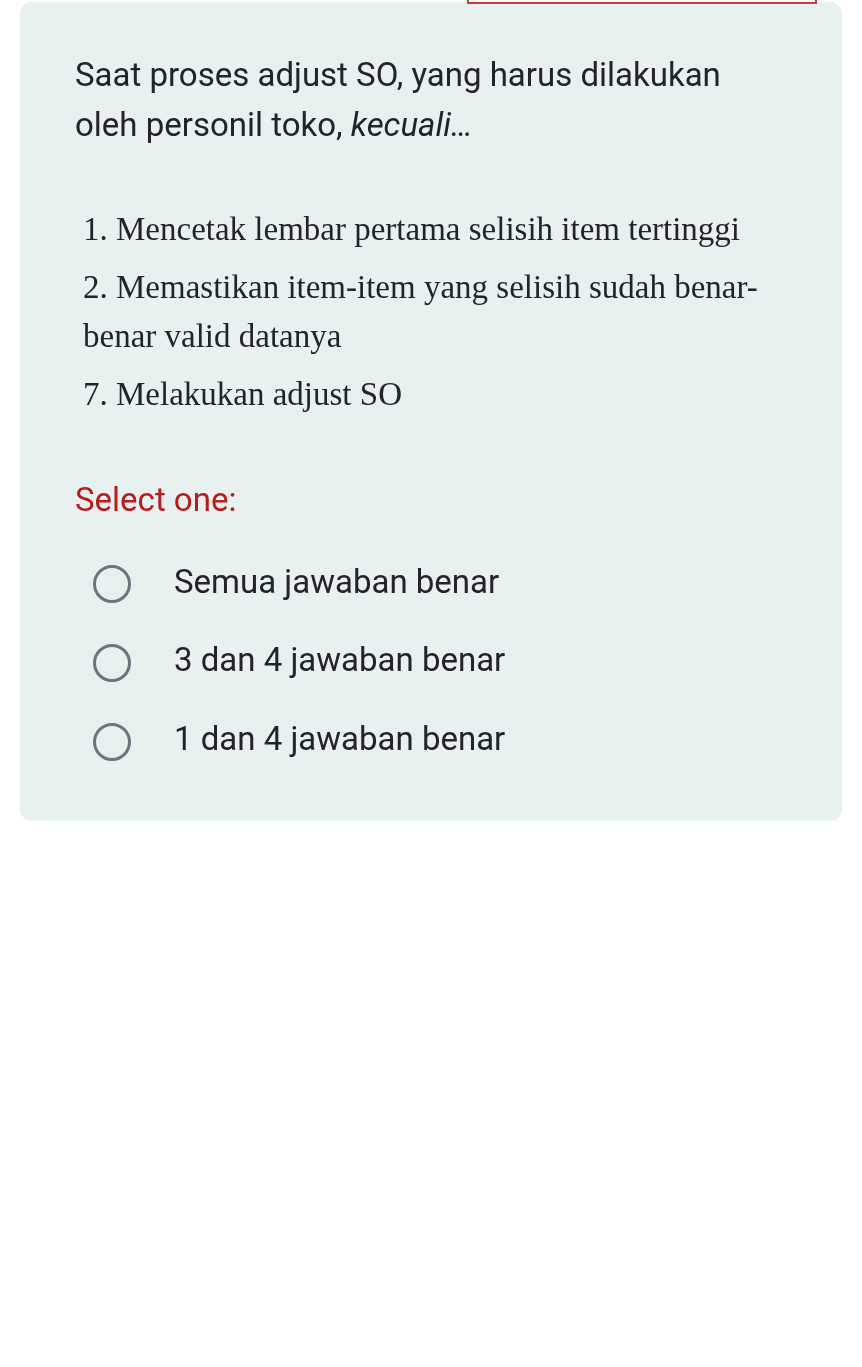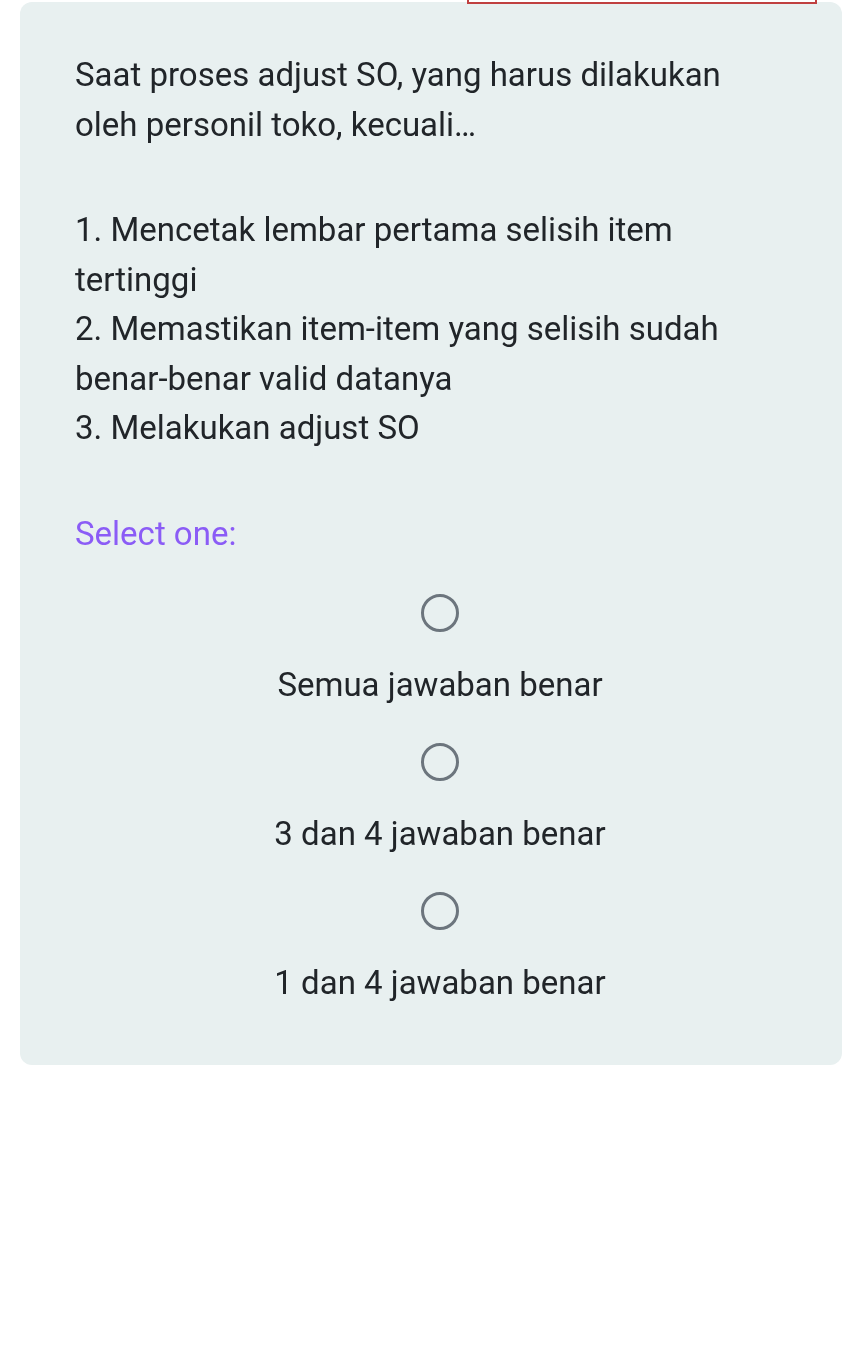--- a/index.html
+++ b/index.html
@@ -31,48 +31,49 @@
       border-left: 2px solid #c04040;
       border-right: 2px solid #c04040;
     }
     .question-intro {
       font-size: 33px;
       line-height: 1.5;
       color: #212529;
       margin-bottom: 56px;
     }
     .question-intro .italic {
+      font-style: italic;
     }
     .question-items {
       font-size: 33px;
       line-height: 1.5;
       color: #212529;
       margin-bottom: 56px;
     }
     .question-items p {
-      margin: 0;
+      margin: 8px;
+      font-family: Liberation Serif, serif;
     }
     .select-label {
       font-size: 33px;
       line-height: 1.5;
-      color: #8b5cf6;
+      color: #b91c1c;
       margin-bottom: 36px;
     }
     .options {
       display: flex;
       flex-direction: column;
       gap: 36px;
       padding-left: 18px;
     }
     .option {
       display: flex;
-      align-items: center;
-      gap: 32px;
+      align-items: flex-end;
+      gap: 43px;
       cursor: pointer;
-      flex-direction: column;
     }
     .radio {
       width: 38px;
       height: 38px;
       border: 3px solid #6c757d;
       border-radius: 50%;
       flex-shrink: 0;
       background: transparent;
     }
     .option-label {
@@ -87,21 +88,21 @@
 <div class="question-card">
   <div class="top-border-fragment"></div>
 
   <div class="question-intro">
     <span>Saat proses adjust SO, yang harus dilakukan oleh personil toko, </span><span class="italic">kecuali…</span>
   </div>
 
   <div class="question-items">
     <p>1. Mencetak lembar pertama selisih item tertinggi</p>
     <p>2. Memastikan item-item yang selisih sudah benar-benar valid datanya</p>
-    <p>3. Melakukan adjust SO</p>
+    <p>7. Melakukan adjust SO</p>
   </div>
 
   <div class="select-label">Select one:</div>
 
   <div class="options">
     <label class="option">
       <span class="radio"></span>
       <span class="option-label">Semua jawaban benar</span>
     </label>
     <label class="option">

